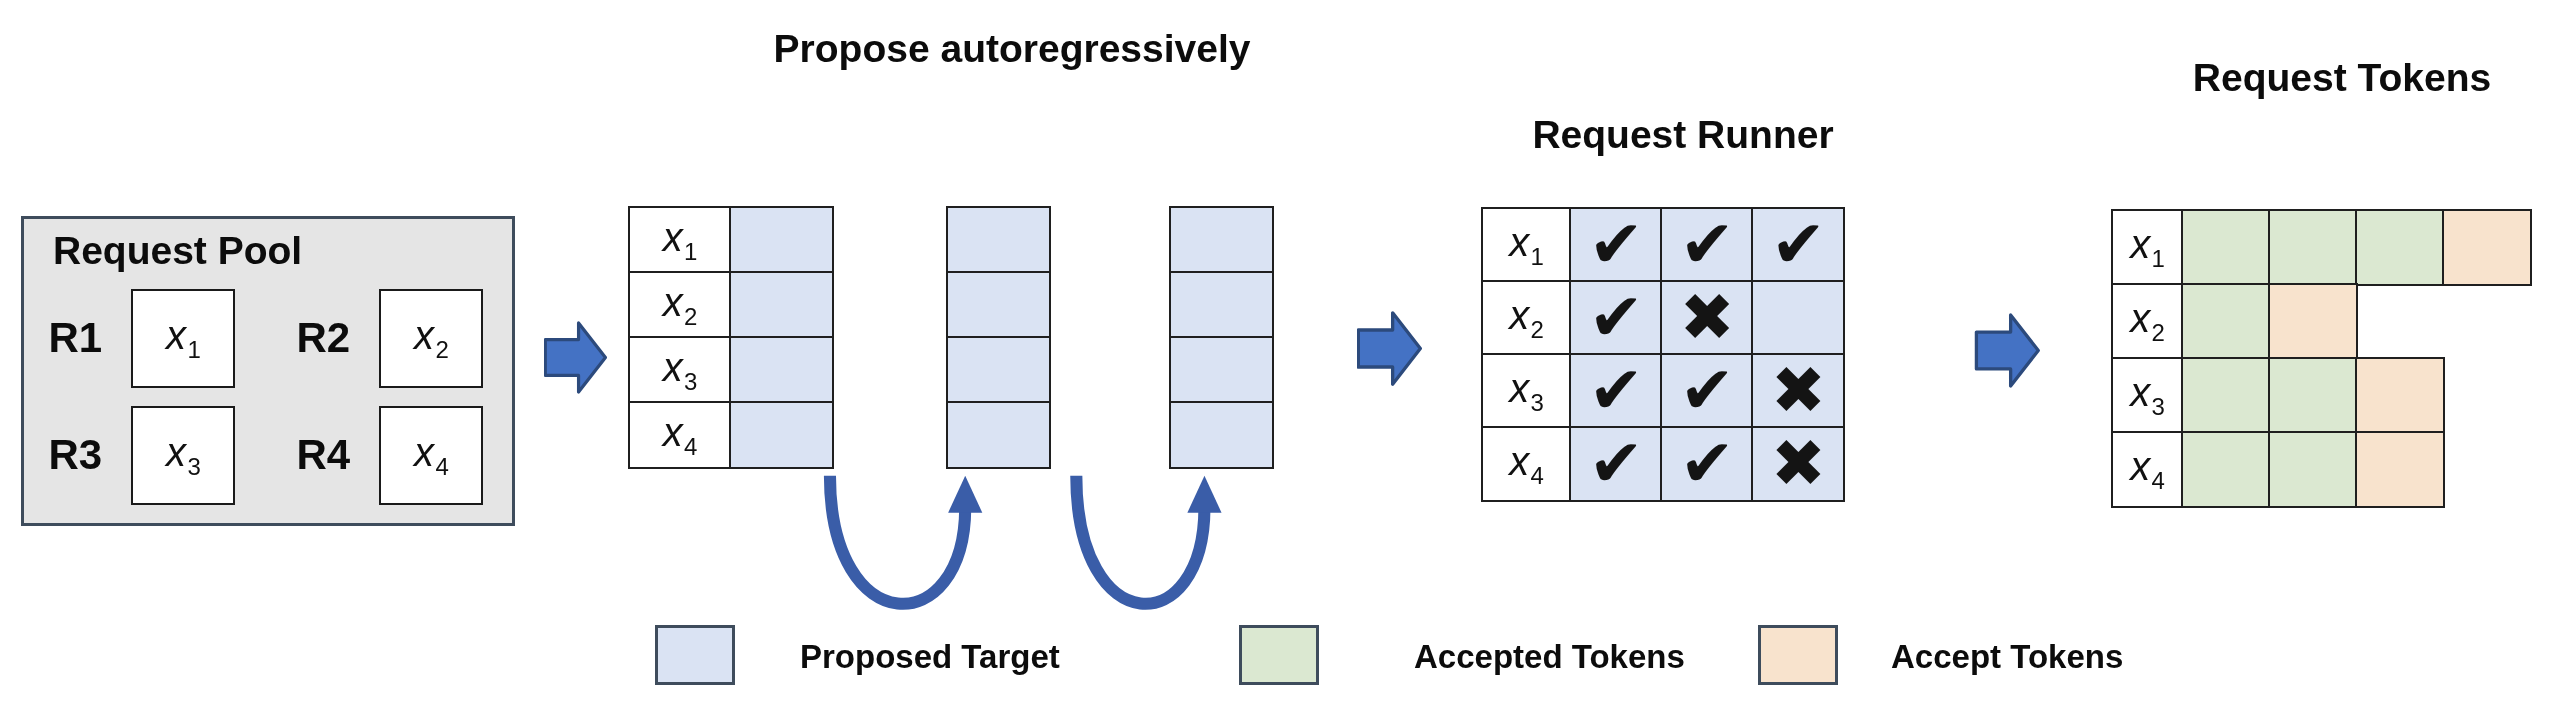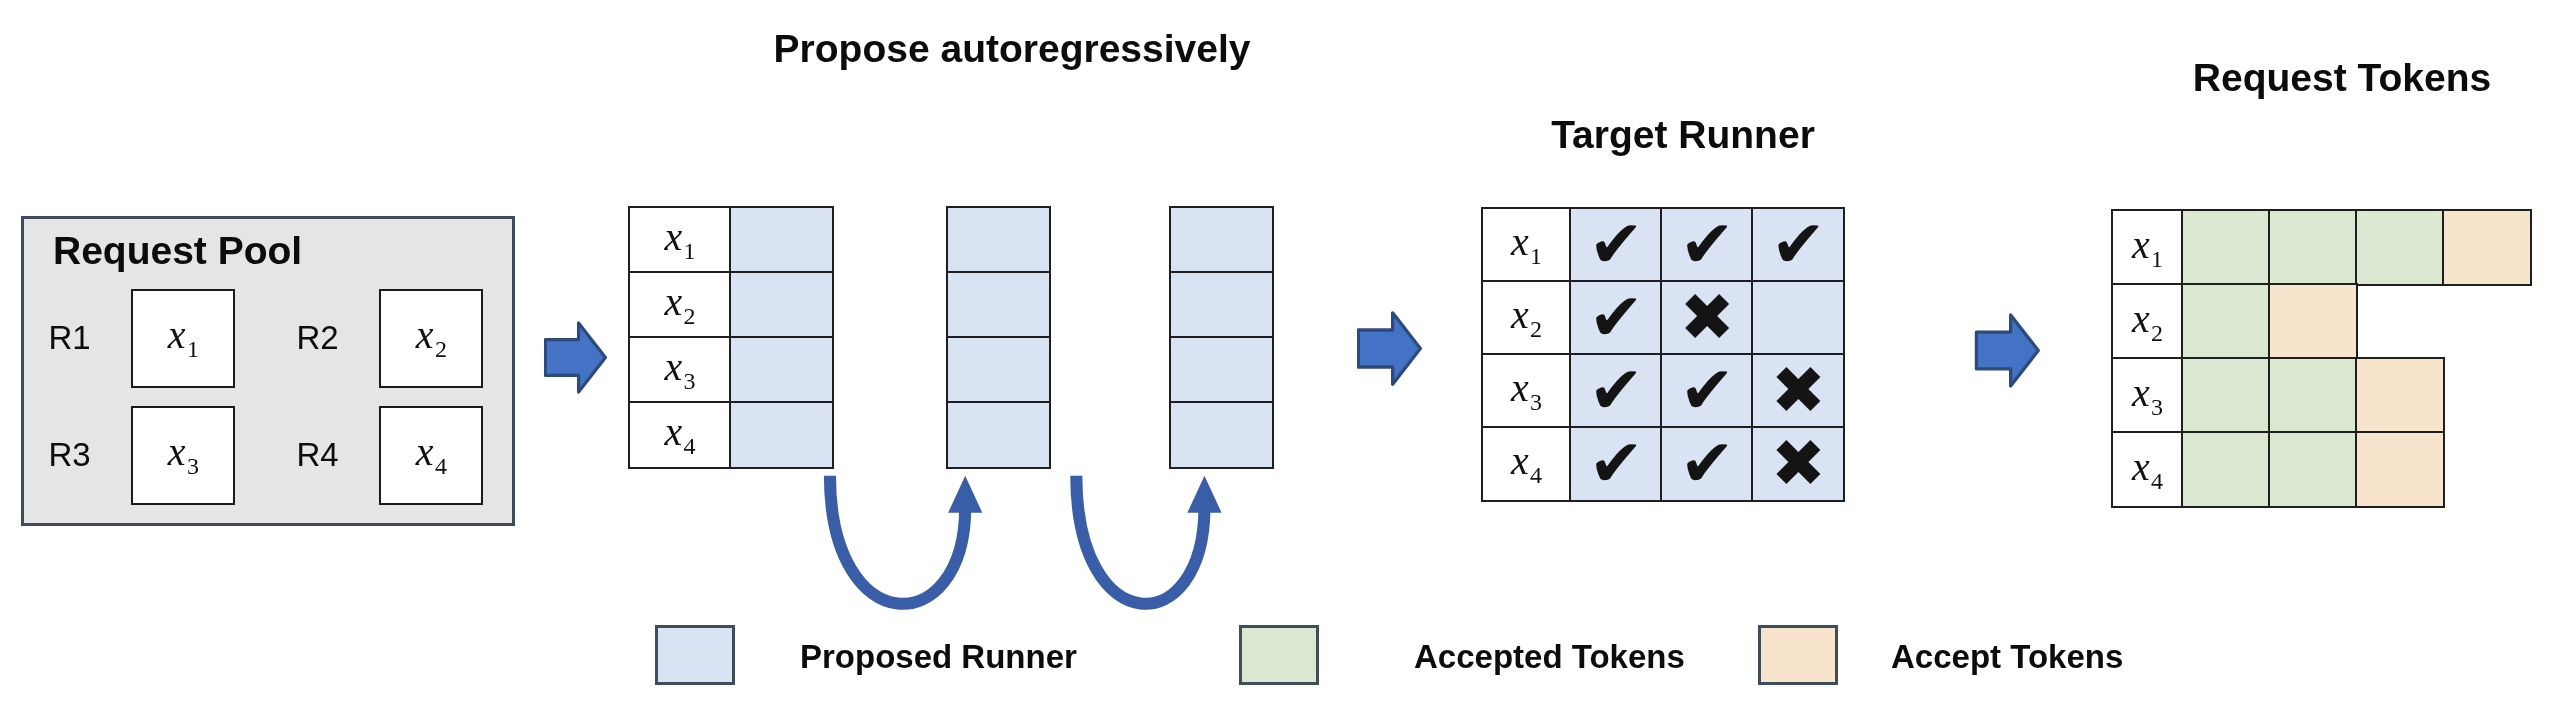--- a/index.html
+++ b/index.html
@@ -10,24 +10,24 @@
   html,body{margin:0;padding:0;background:#ffffff;}
   #stage{position:relative;width:2576px;height:703px;background:#ffffff;overflow:hidden;
          font-family:"Liberation Sans",sans-serif;color:#0c0c0c;}
   .title{position:absolute;transform:translateX(-50%);font-size:39px;font-weight:600;white-space:nowrap;color:#0c0c0c;}
   
   #pool{position:absolute;left:21.4px;top:216px;width:494px;height:310px;border:3.6px solid var(--poolb);
         background:#e5e5e5;box-sizing:border-box;}
   #pool-title{position:absolute;left:28.6px;top:10px;font-size:39px;font-weight:600;}
   #pool-items{position:absolute;left:24px;top:69px;display:grid;grid-template-columns:248px 221px;row-gap:17px;}
   .pool-item{display:flex;align-items:center;height:100px;}
-  .req-id{width:83px;font-size:33px;font-weight:400;}
+  .req-id{width:83px;font-size:42px;font-weight:700;}
   .req-box{width:104px;height:99px;border:2.9px solid #1a1a1a;background:#fff;
            display:flex;align-items:center;justify-content:center;box-sizing:border-box;}
-  .math{font-family:Liberation Serif, serif;font-style:italic;font-size:40px;color:#111;line-height:1;}
+  .math{font-family:Liberation Sans, sans-serif;font-style:italic;font-size:40px;color:#111;line-height:1;}
   .math sub{font-style:normal;font-size:24px;margin-left:1.4px;}
   
   .tbl{position:absolute;}
   .trow{display:flex;}
   .trow + .trow{margin-top:-2.9px;}
   .cell{box-sizing:border-box;border:2.9px solid var(--gb);display:flex;align-items:center;justify-content:center;background:#fff;}
   .cell + .cell{margin-left:-2.9px;}
   .c-proposed{background:var(--proposed);}
   .c-accepted{background:var(--accepted);}
   .c-bonus{background:var(--bonus);}
@@ -43,21 +43,21 @@
   
   .leg-swatch{position:absolute;width:80px;height:60px;border:3.6px solid var(--poolb);box-sizing:border-box;}
   .leg-text{position:absolute;font-size:33px;font-weight:600;white-space:nowrap;}
 </style>
 </head>
 <body>
 
 <div id="stage">
 
   <div class="title" style="left:1012px;top:27px">Propose autoregressively</div>
-  <div class="title" style="left:1683px;top:113px">Target Runner</div>
+  <div class="title" style="left:1683px;top:113px">Request Runner</div>
   <div class="title" style="left:2342px;top:56px">Request Tokens</div>
 
   <div id="pool">
     <div id="pool-title">Request Pool</div>
     <div id="pool-items">
         <div class="pool-item">
           <div class="req-id">R1</div>
           <div class="req-box">
             <span class="math"><i>x</i><sub>1</sub></span>
           </div>
@@ -221,20 +221,20 @@
         <div class="cell a-lab">
           <span class="math"><i>x</i><sub>4</sub></span>
         </div>
         <div class="cell a-cell c-accepted"></div>
         <div class="cell a-cell c-accepted"></div>
         <div class="cell a-cell c-bonus"></div>
       </div>
     </div>
 
   <div class="leg-swatch c-proposed" style="left:655px;top:625px"></div>
-  <div class="leg-text" style="left:800px;top:638px">Proposed Runner</div>
+  <div class="leg-text" style="left:800px;top:638px">Proposed Target</div>
   <div class="leg-swatch c-accepted" style="left:1239px;top:625px"></div>
   <div class="leg-text" style="left:1414px;top:638px">Accepted Tokens</div>
   <div class="leg-swatch c-bonus" style="left:1758px;top:625px"></div>
   <div class="leg-text" style="left:1891px;top:638px">Accept Tokens</div>
 
 </div>
 
 
 </body></html>

